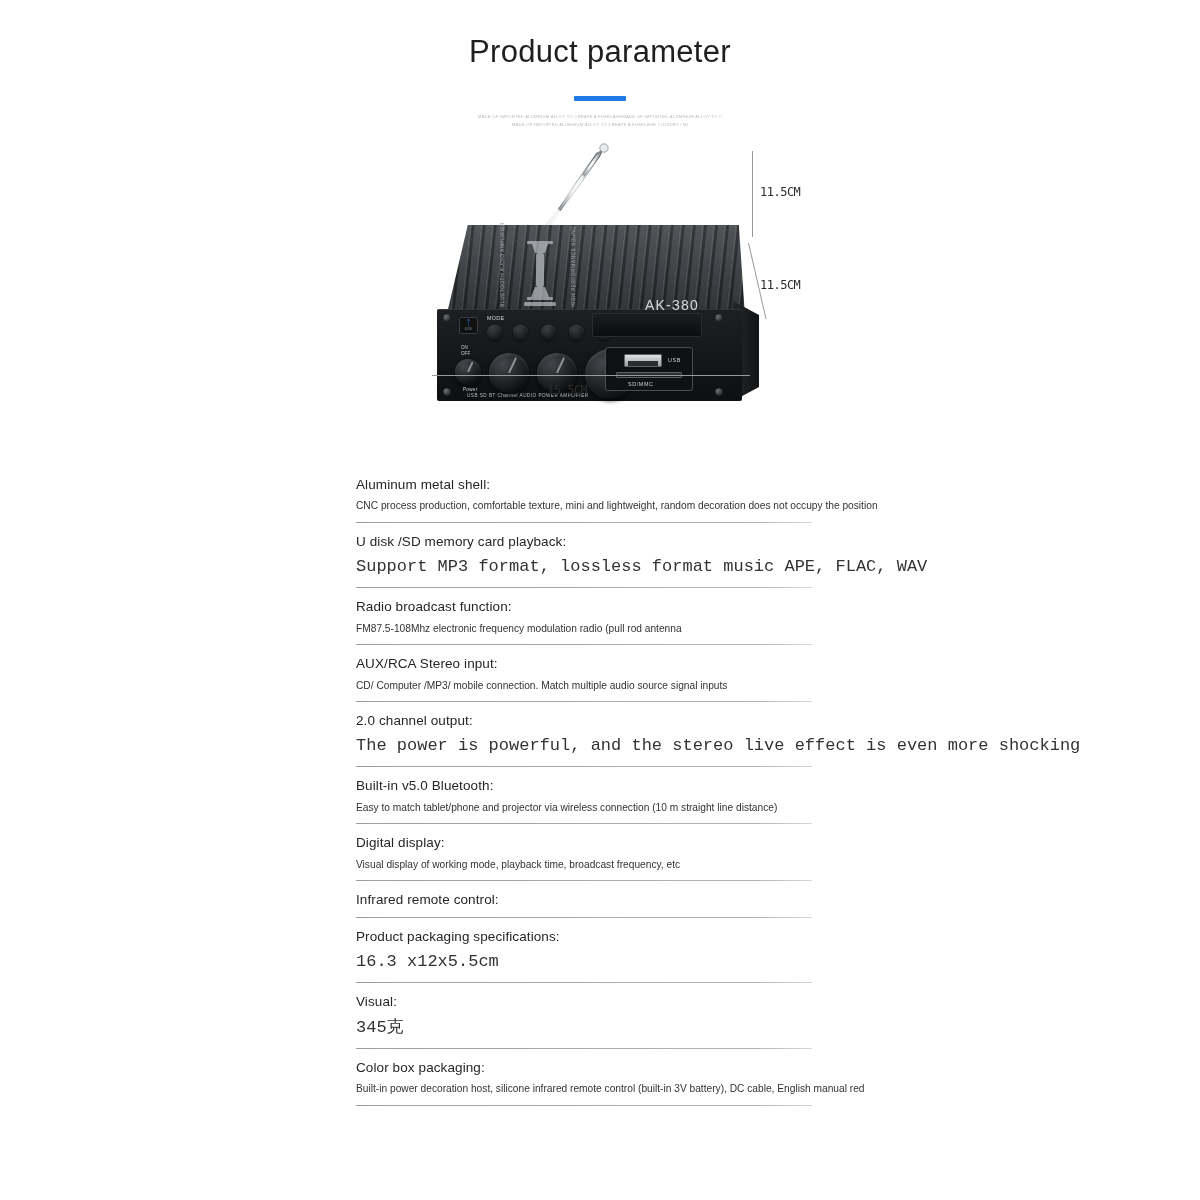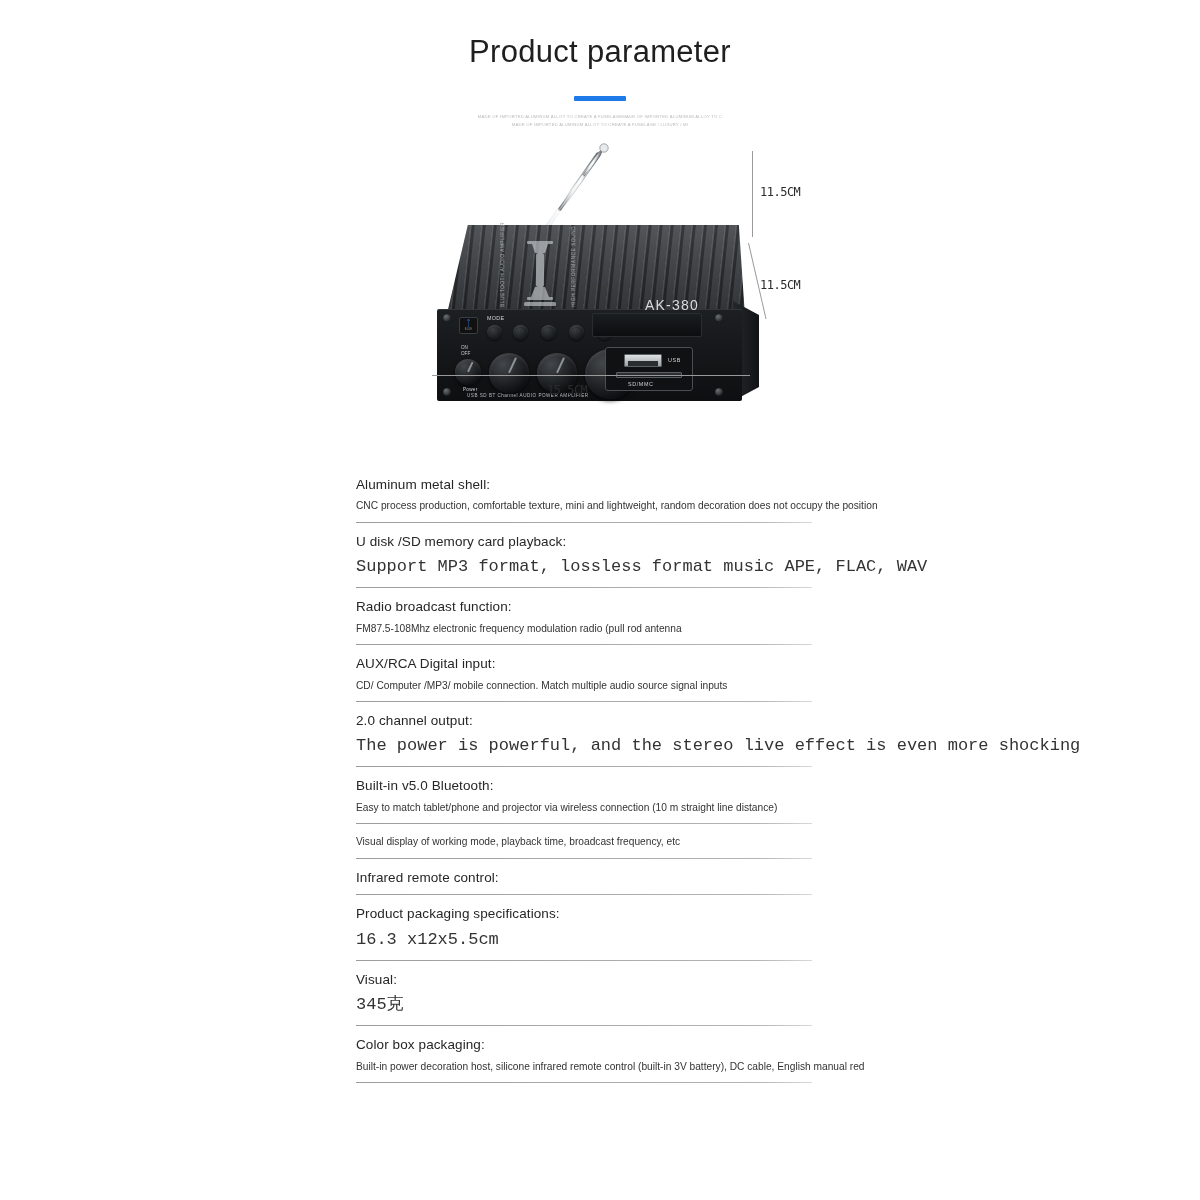--- a/index.html
+++ b/index.html
@@ -413,38 +413,39 @@
   </div>
   <div class="divider"></div>
 
   <div class="spec-row">
     <div class="spec-title">Radio broadcast function:</div>
     <div class="spec-desc">FM87.5-108Mhz electronic frequency modulation radio (pull rod antenna</div>
   </div>
   <div class="divider"></div>
 
   <div class="spec-row">
-    <div class="spec-title">AUX/RCA Digital input:</div>
+    <div class="spec-title">AUX/RCA Stereo input:</div>
     <div class="spec-desc">CD/ Computer /MP3/ mobile connection. Match multiple audio source signal inputs</div>
   </div>
   <div class="divider"></div>
 
   <div class="spec-row">
     <div class="spec-title">2.0 channel output:</div>
     <div class="spec-desc bigger">The power is powerful, and the stereo live effect is even more shocking</div>
   </div>
   <div class="divider"></div>
 
   <div class="spec-row">
     <div class="spec-title">Built-in v5.0 Bluetooth:</div>
     <div class="spec-desc">Easy to match tablet/phone and projector via wireless connection (10 m straight line distance)</div>
   </div>
   <div class="divider"></div>
 
   <div class="spec-row">
+    <div class="spec-title">Digital display:</div>
     <div class="spec-desc">Visual display of working mode, playback time, broadcast frequency, etc</div>
   </div>
   <div class="divider"></div>
 
   <div class="spec-row">
     <div class="spec-title">Infrared remote control:</div>
   </div>
   <div class="divider"></div>
 
   <div class="spec-row">

